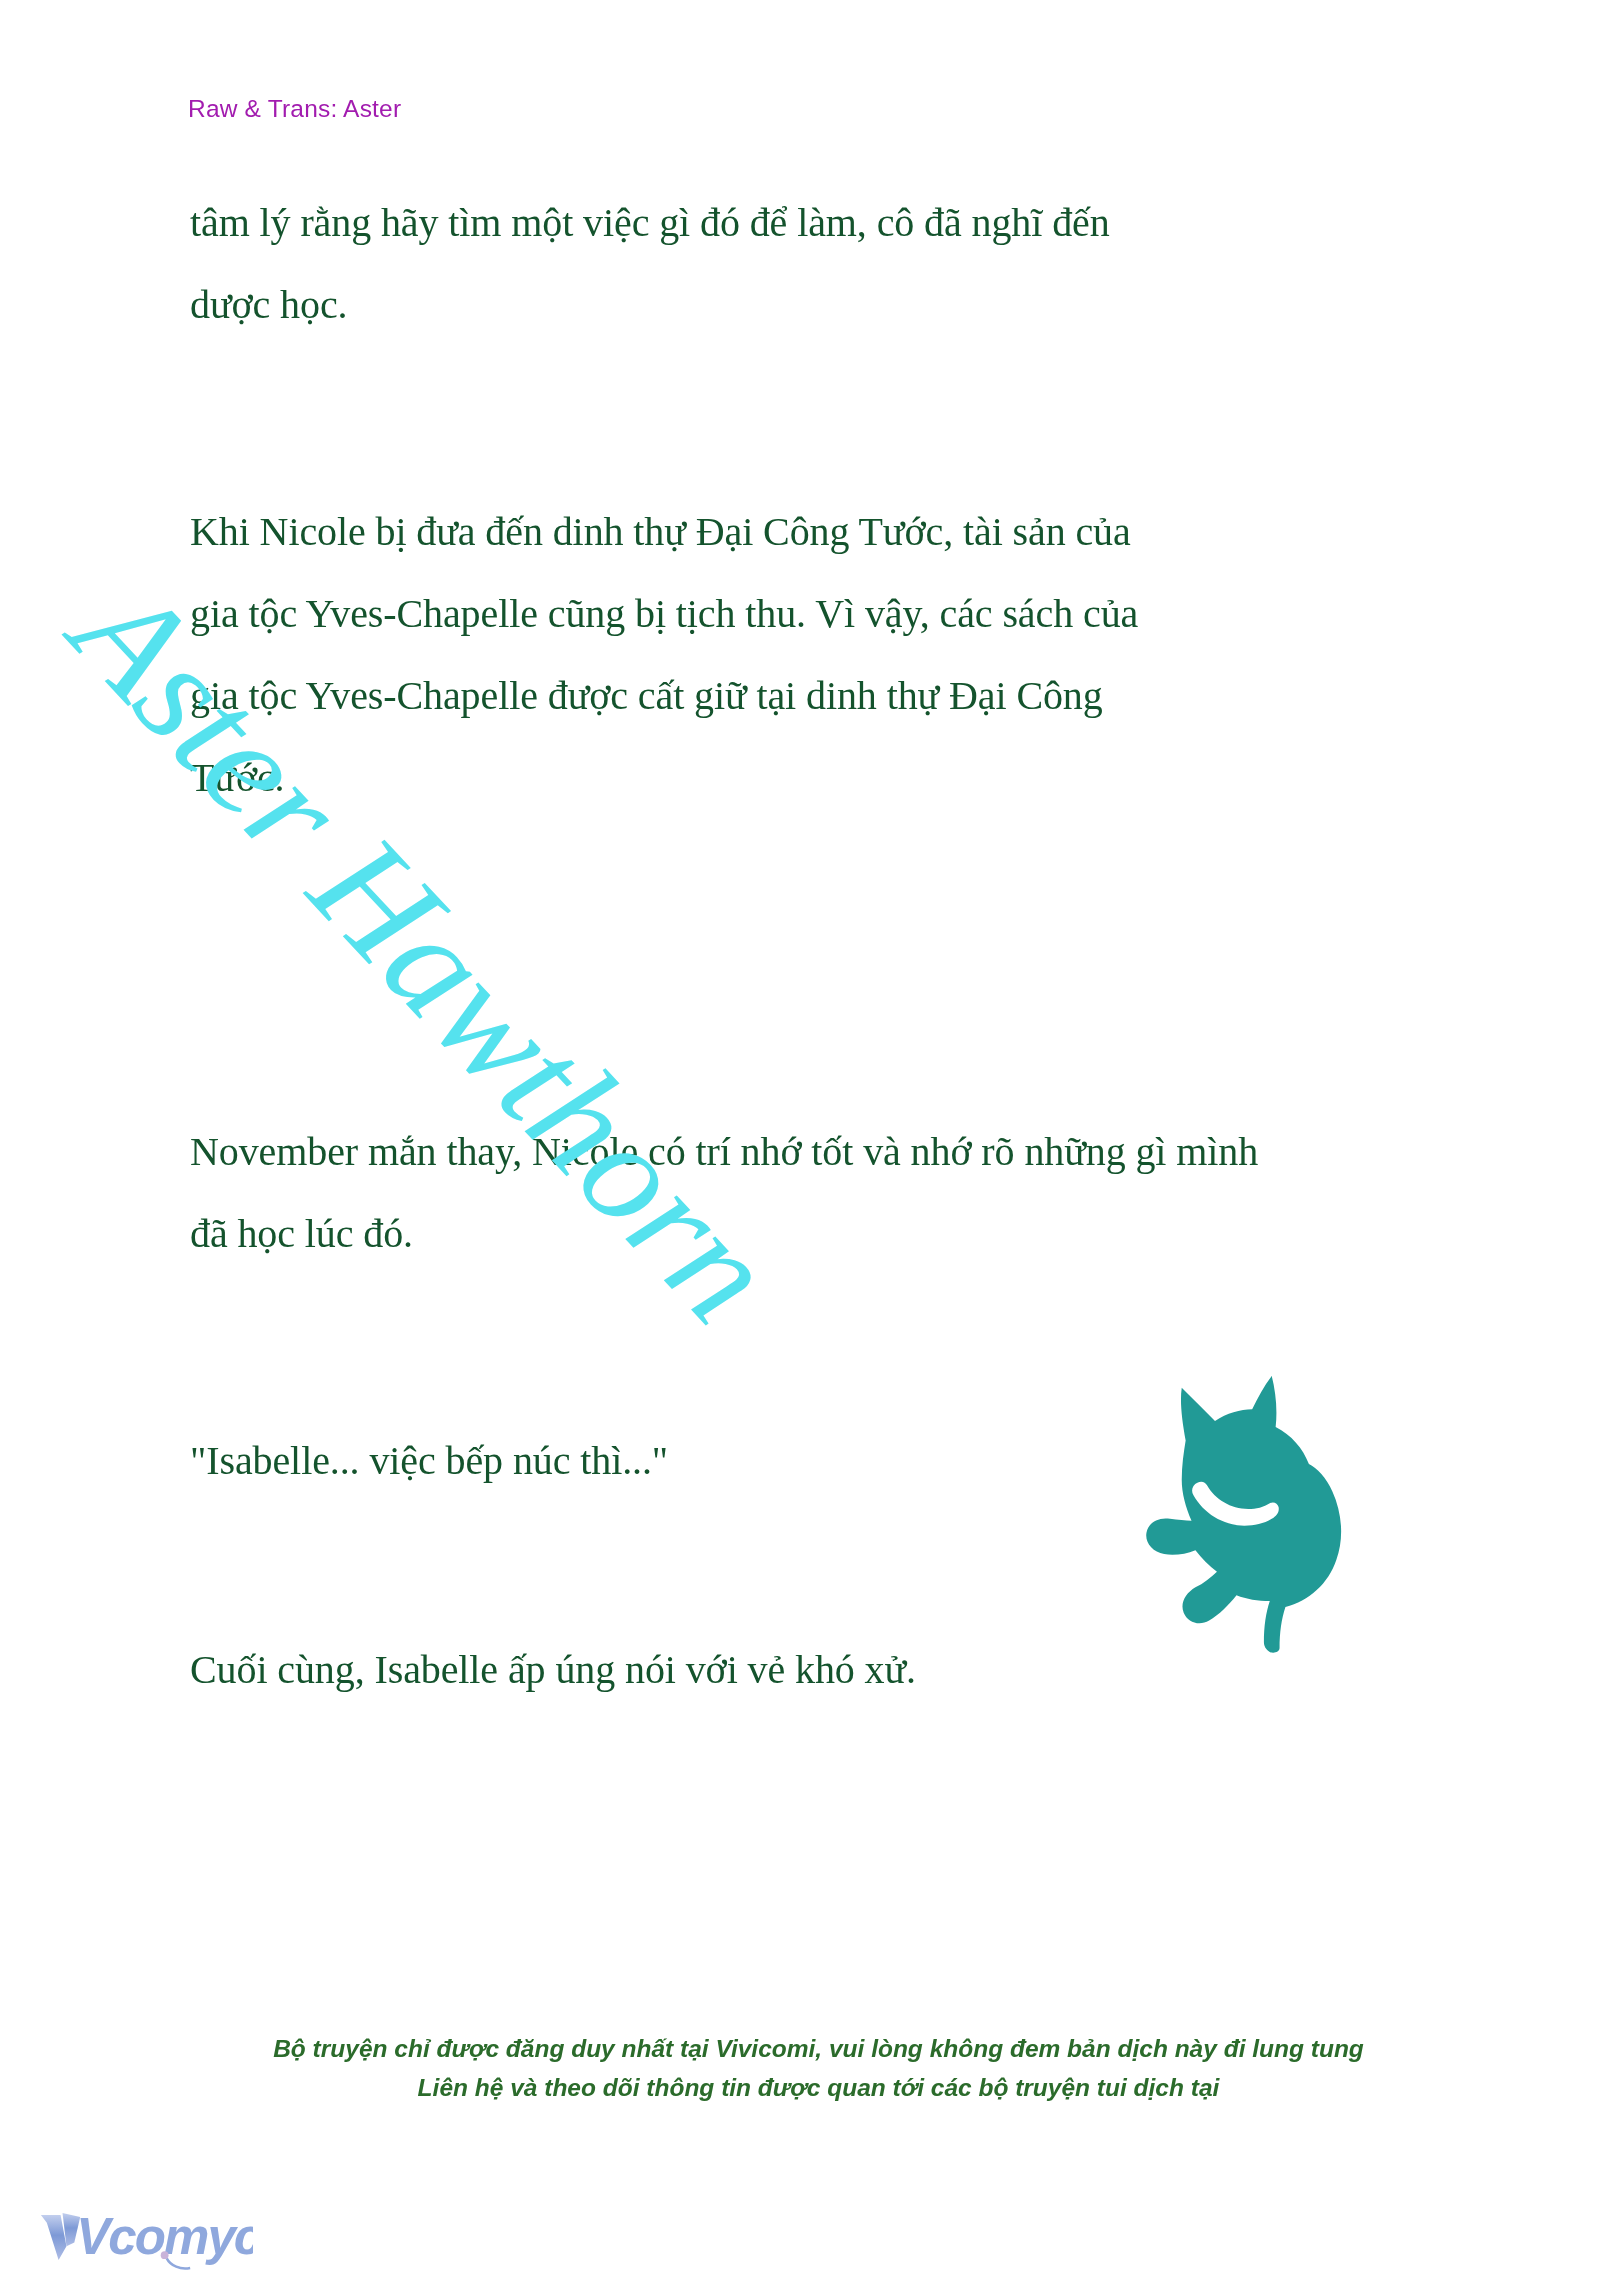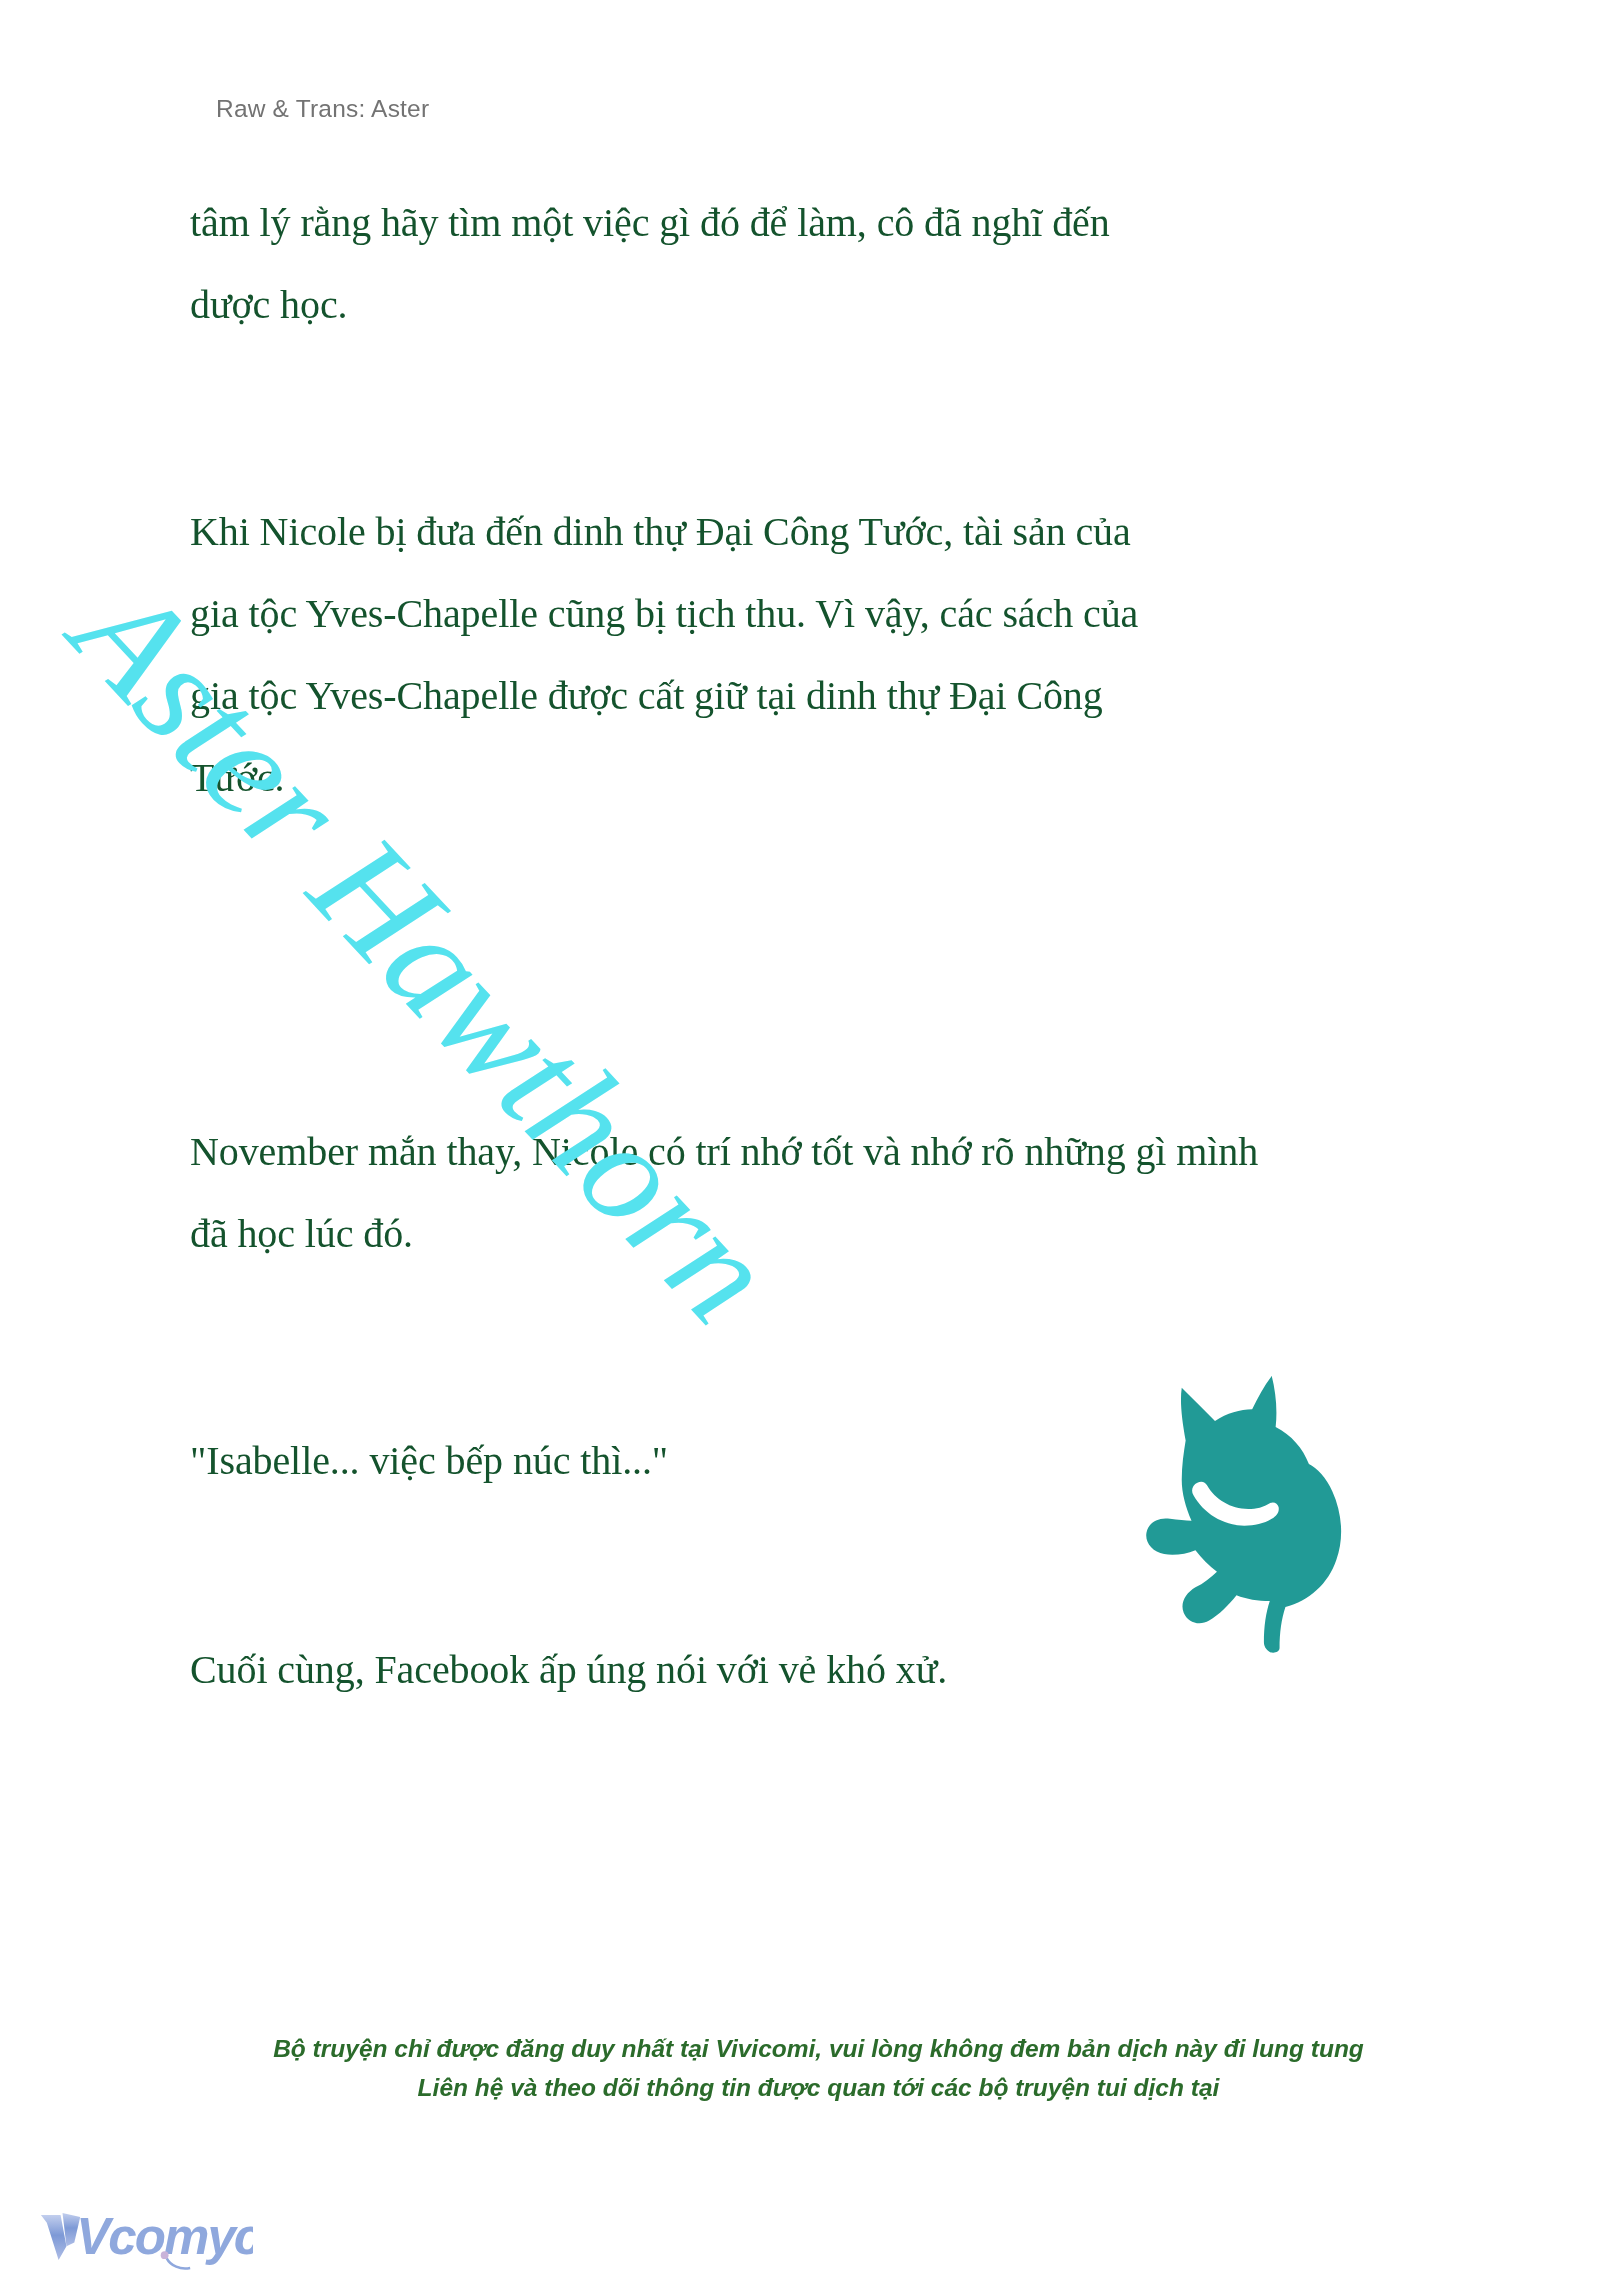--- a/index.html
+++ b/index.html
@@ -16,24 +16,23 @@
     font-family: "Liberation Serif", "DejaVu Serif", serif;
   }
 
   
   .header {
     position: absolute;
     left: 188px;
     top: 95px;
     font-family: "Liberation Sans", sans-serif;
     font-size: 24.5px;
-    color: #737373;
+    color: #a21caf;
     letter-spacing: 0.2px;
     white-space: nowrap;
-    margin-left: 28px;
   }
 
   
   .body-col {
     position: absolute;
     left: 190px;
     top: 182px;
     width: 1245px;
   }
   .para {
@@ -128,21 +127,21 @@
 gia tộc Yves-Chapelle cũng bị tịch thu. Vì vậy, các sách của
 gia tộc Yves-Chapelle được cất giữ tại dinh thự Đại Công
 Tước.</p>
     <div class="gap-2"></div>
     <div class="gap-3"></div>
     <p class="para">November mắn thay, Nicole có trí nhớ tốt và nhớ rõ những gì mình
 đã học lúc đó.</p>
     <div class="gap-4"></div>
     <p class="para">"Isabelle... việc bếp núc thì..."</p>
     <div class="gap-5"></div>
-    <p class="para">Cuối cùng, Facebook ấp úng nói với vẻ khó xử.</p>
+    <p class="para">Cuối cùng, Isabelle ấp úng nói với vẻ khó xử.</p>
   </div>
 
   <div class="watermark">Aster Hawthorn</div>
 
   <svg class="cat" viewBox="0 0 230 290">
     <path fill="#219a96" d="
       M62,72
       C58,50 56,32 58,18
       C70,30 82,42 92,52
       C104,44 118,40 130,40

